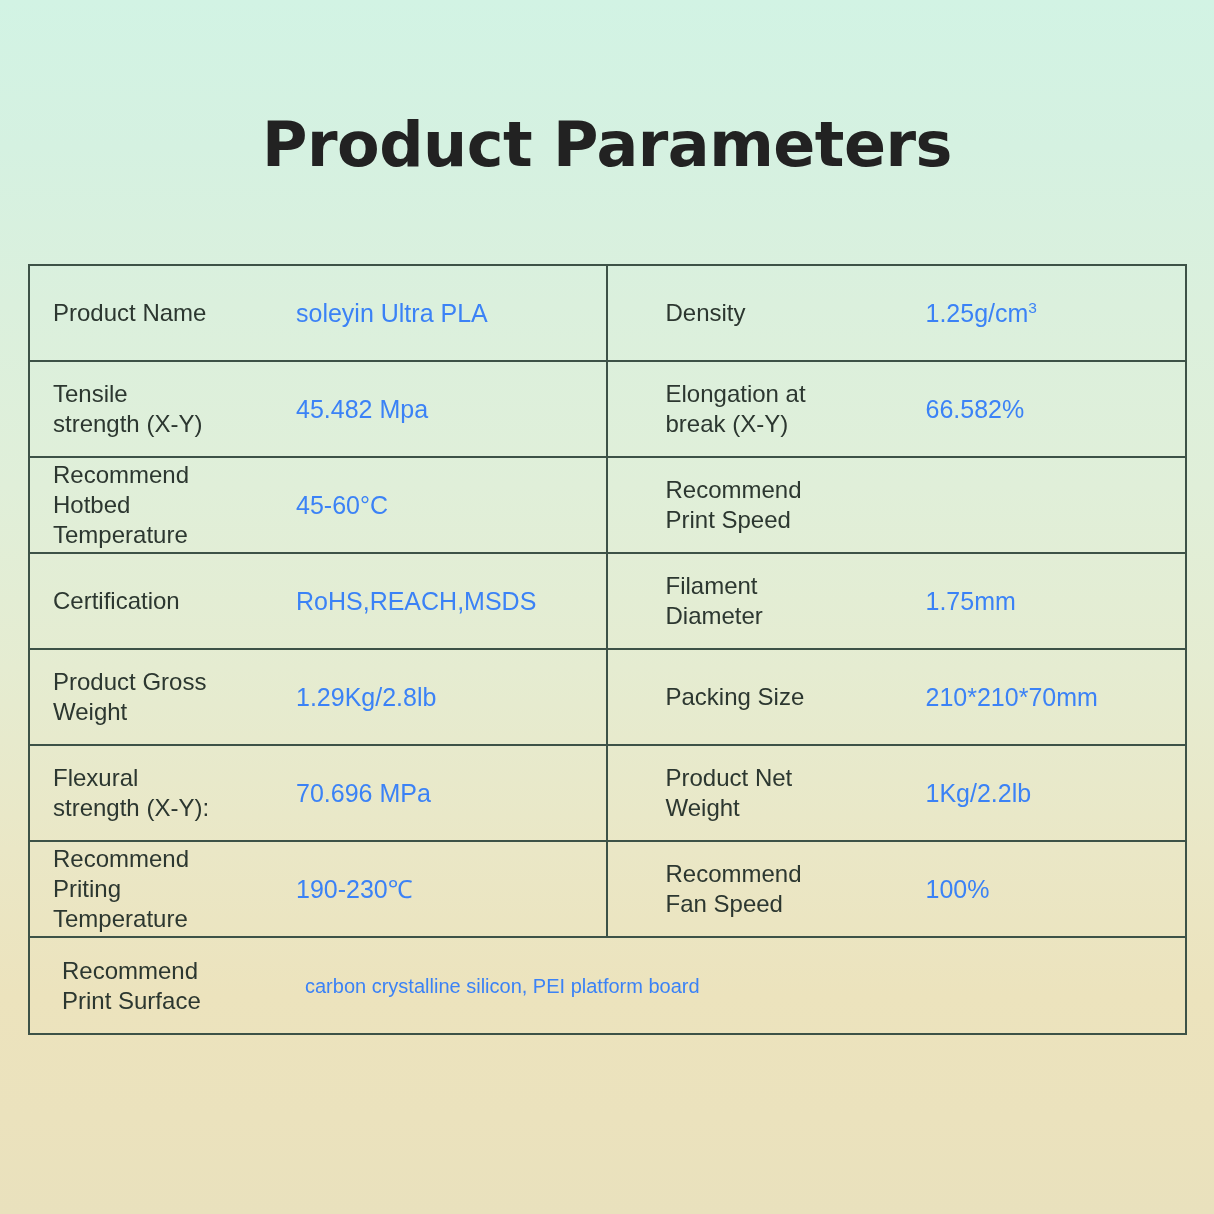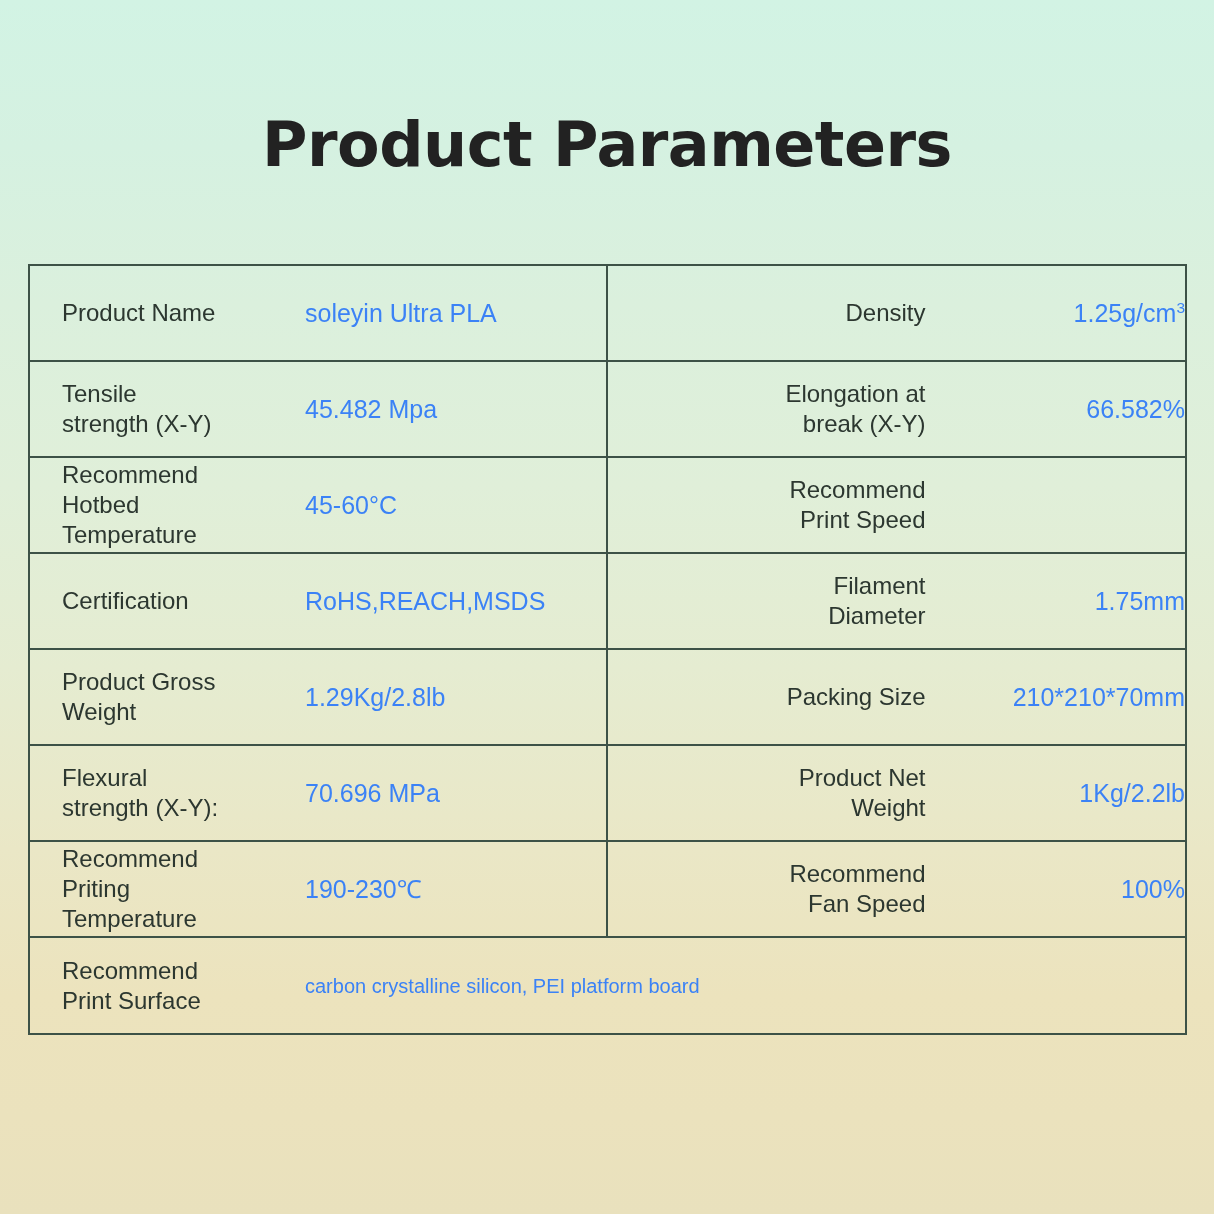--- a/index.html
+++ b/index.html
@@ -63,25 +63,24 @@
   .half {
     display: flex;
     align-items: center;
     box-sizing: border-box;
     flex: 0 0 50%;
     width: 50%;
     min-height: 94px;
   }
   .half.left {
     border-right: 2px solid #3d5247;
-    padding-left: 32px;
+    padding-left: 23px;
   }
   .half.right {
     padding-left: 58px;
-    text-align: right;
   }
   .half.full {
     flex: 0 0 100%;
     width: 100%;
     border-right: none;
     padding-left: 32px;
     min-height: 95px;
   }
   .lbl {
     color: #2c3730;

